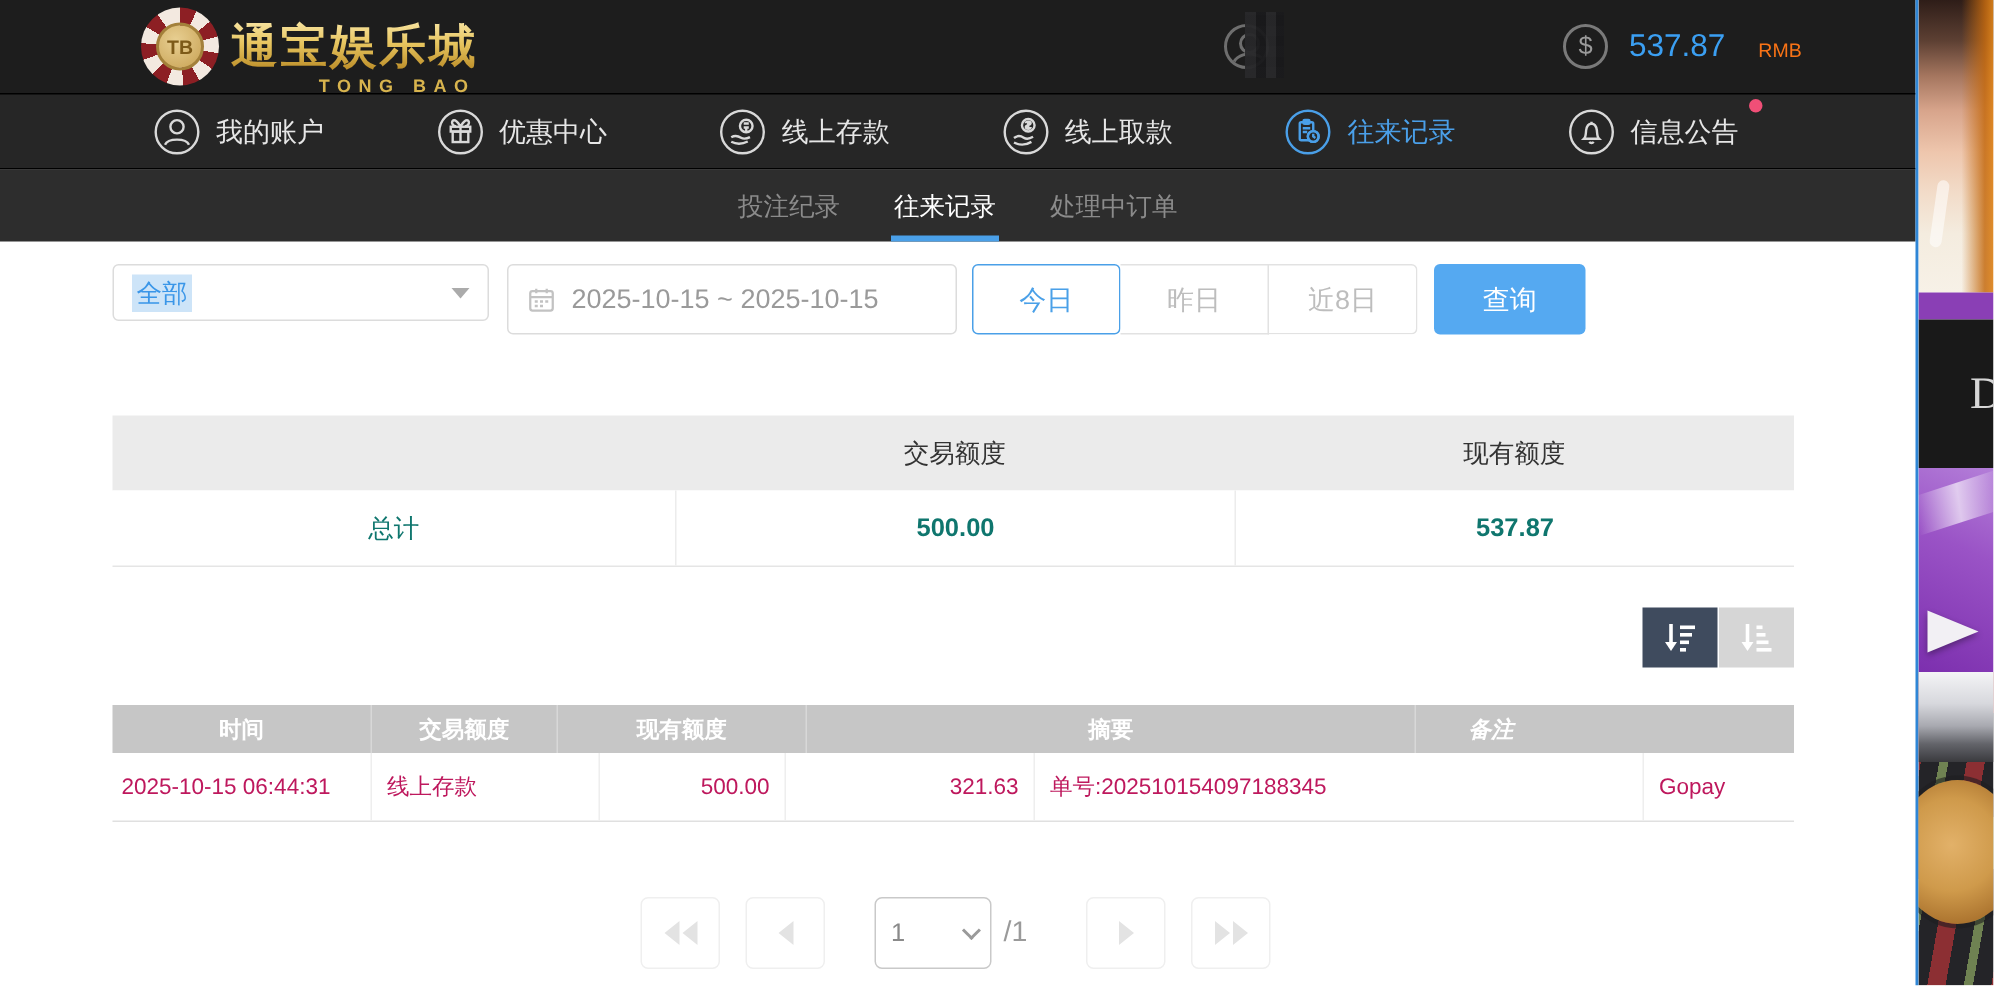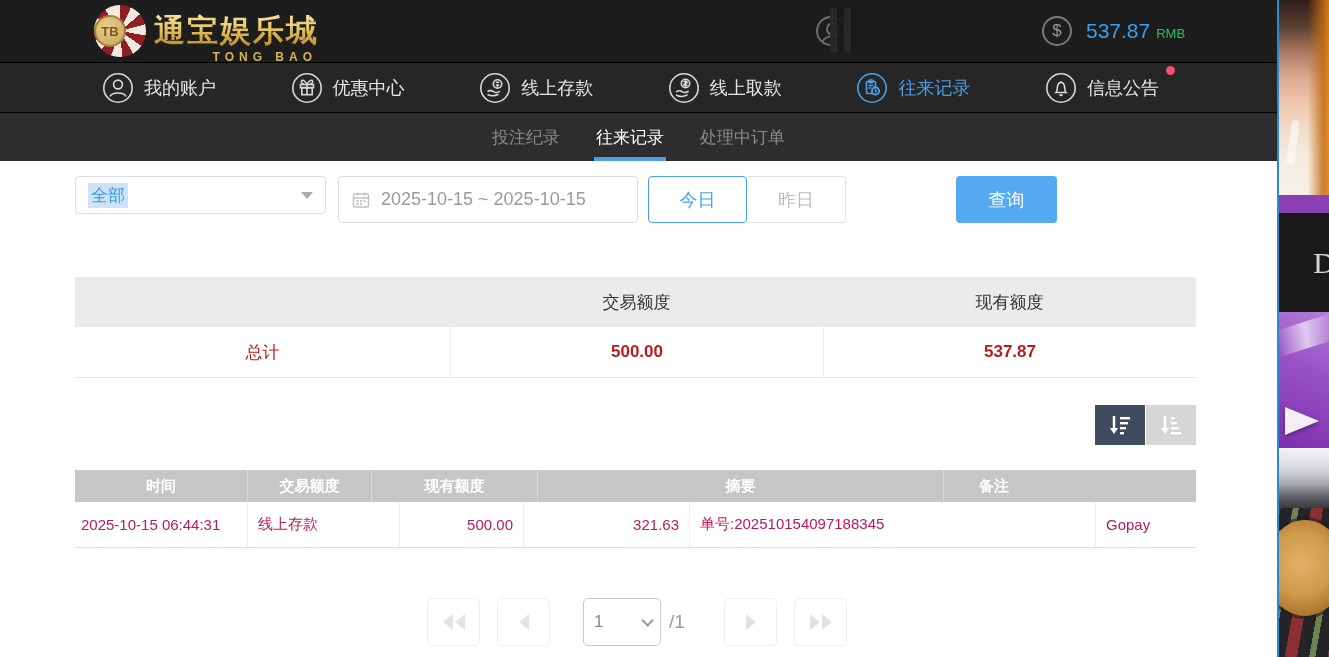--- a/index.html
+++ b/index.html
@@ -6,21 +6,21 @@
   html,body { width:1329px; height:657px; overflow:hidden; background:#fff;
     font-family:"Liberation Sans","DejaVu Sans",sans-serif; }
   .abs { position:absolute; }
   #stage { position:relative; width:1329px; height:657px; background:#fff; }
 
   
   .top-header { left:0; top:0; width:1277px; height:62px; background:#1d1d1d; }
   .logo-wrap { left:94px; top:3px; height:56px; display:flex; align-items:center; }
   .chip { width:52px; height:52px; border-radius:50%;
     background:conic-gradient(#8d1f24 0 25deg,#f3e9e0 25deg 50deg,#8d1f24 50deg 75deg,#f3e9e0 75deg 100deg,#8d1f24 100deg 125deg,#f3e9e0 125deg 150deg,#8d1f24 150deg 175deg,#f3e9e0 175deg 200deg,#8d1f24 200deg 225deg,#f3e9e0 225deg 250deg,#8d1f24 250deg 275deg,#f3e9e0 275deg 300deg,#8d1f24 300deg 325deg,#f3e9e0 325deg 360deg);
-    display:flex; align-items:center; justify-content:flex-start; }
+    display:flex; align-items:center; justify-content:center; }
   .chip-inner { width:32px; height:32px; border-radius:50%; background:radial-gradient(circle at 40% 35%, #e8cf92, #c8a254);
     border:2px solid #a3803a; display:flex; align-items:center; justify-content:center;
     color:#7d5a18; font-weight:bold; font-size:13px; }
   .logo-text { margin-left:8px; position:relative; }
   .logo-title { font-size:31px; font-weight:bold; letter-spacing:2px;
     background:linear-gradient(180deg,#f7e3a0 10%,#e7c55f 45%,#b98a25 90%);
     -webkit-background-clip:text; background-clip:text; color:transparent;
     font-family:"Liberation Serif","DejaVu Serif",serif; }
   .logo-sub { position:absolute; right:2px; bottom:-12px; font-size:12px; font-weight:bold;
     letter-spacing:5px; color:#d8b44e; }
@@ -30,21 +30,21 @@
   .avatar-ico::after { content:""; position:absolute; left:3px; top:17px; width:20px; height:14px; border-radius:50%; border:2px solid #6e6e6e; }
   .avatar-blur { position:absolute; left:830px; top:8px; width:26px; height:44px;
     background:repeating-linear-gradient(90deg,rgba(40,40,42,.9) 0 7px,rgba(25,25,27,.9) 7px 14px),
                repeating-linear-gradient(0deg,rgba(50,50,54,.5) 0 7px,rgba(20,20,22,.5) 7px 14px); }
   .user-name-blur { margin-left:14px; width:136px; height:22px;
     background:repeating-linear-gradient(90deg,#28425c 0 9px,#3c6astrip 0,#3c6a96 9px 18px,#22394e 18px 27px,#477ba8 27px 36px,#2e567a 36px 45px),
                repeating-linear-gradient(0deg,rgba(255,255,255,.08) 0 7px,rgba(0,0,0,.25) 7px 14px); }
   .coin-ico { margin-left:46px; width:30px; height:30px; border-radius:50%; border:2px solid #7a7a7a;
     color:#9a9a9a; font-size:17px; display:flex; align-items:center; justify-content:center; }
   .balance-val { margin-left:14px; color:#3b9ff2; font-size:21px; }
-  .balance-cur { margin-left:6px; color:#22c55e; font-size:13px; padding-top:5px; }
+  .balance-cur { margin-left:22px; color:#f97316; font-size:13px; padding-top:5px; }
 
   
   .nav-bar { left:0; top:62px; width:1277px; height:51px; background:#262626;
     border-top:1px solid #000; border-bottom:1px solid #000;
     display:flex; align-items:center; justify-content:space-between; padding:0 118px 0 102px; }
   .nav-item { display:flex; align-items:center; gap:10px; color:#e6e6e6; font-size:18px; cursor:pointer; position:relative; }
   .nav-item svg { display:block; }
   .nav-item.active { color:#4a9fe8; }
   .nav-ico { stroke:#d9d9d9; }
   .nav-item.active .nav-ico { stroke:#4a9fe8; }
@@ -73,36 +73,36 @@
   .quick-btn:last-child { border-radius:0 4px 4px 0; }
   .quick-btn.active { border:1px solid #4aa0e8; color:#4aa0e8; border-radius:4px; }
   .search-btn { left:956px; top:176px; width:101px; height:47px; background:#55a9f1; border:none;
     border-radius:4px; color:#fff; font-size:18px; display:flex; align-items:center; justify-content:center; cursor:pointer; }
 
   
   .summary { left:75px; top:277px; width:1121px; }
   .summary-head { display:flex; height:50px; background:#ebebeb; }
   .summary-head > div { display:flex; align-items:center; justify-content:center; color:#333; font-size:17px; }
   .summary-row { display:flex; height:51px; background:#fff; border-bottom:1px solid #e5e5e5; }
-  .summary-row > div { display:flex; align-items:center; justify-content:center; color:#b91c1c; font-size:17px; }
+  .summary-row > div { display:flex; align-items:center; justify-content:center; color:#0f766e; font-size:17px; }
   .sc1 { width:375px; } .sc2 { width:373px; border-left:1px solid #ececec; } .sc3 { width:373px; border-left:1px solid #ececec; }
   .summary-row .sc2, .summary-row .sc3 { font-weight:bold; }
   .summary-head .sc2, .summary-head .sc3 { border-left:none; }
 
   
   .sort-wrap { left:1095px; top:405px; display:flex; gap:1px; }
   .sort-btn { width:50px; height:40px; display:flex; align-items:center; justify-content:center; cursor:pointer; }
   .sort-desc { background:#3f4b5e; }
   .sort-asc  { background:#d6d6d6; }
 
   
   .records { left:75px; top:470px; width:1121px; }
   .rec-head { display:flex; height:32px; background:#c6c6c6; }
   .rec-head > div { display:flex; align-items:center; justify-content:center; color:#fff; font-size:15px; font-weight:bold; border-right:1px solid #d8d8d8; }
-  .rec-head > div:last-child { border-right:none; }
+  .rec-head > div:last-child { border-right:none;font-style:italic; }
   .rec-row { display:flex; height:46px; background:#fff; border-bottom:1px solid #e0e0e0; }
   .rec-row > div { display:flex; align-items:center; color:#be185d; font-size:15px; border-right:1px solid #eee; padding:0 10px; }
   .rec-row > div:last-child { border-right:none; }
   .rc1 { width:173px; } .rc2 { width:152px; } .rc3 { width:124px; justify-content:flex-end; }
   .rc4 { width:166px; justify-content:flex-end; } .rc5 { width:406px; } .rc6 { width:100px; }
   .rec-row .rc1 { padding:0 6px; font-size:15px; }
 
   
   .pager { left:427px; top:598px; height:48px; display:flex; align-items:center; }
   .pg-btn { width:53px; height:48px; background:#fff; border:1px solid #efefef; border-radius:5px;
@@ -247,20 +247,21 @@
       <rect x="2.5" y="4" width="15" height="13" rx="1.5"></rect>
         <path d="M2.5 8h15M6.5 2.5v3M13.5 2.5v3"></path>
       <path d="M5.5 11h2M9 11h2M12.5 11h2M5.5 14h2M9 14h2" stroke-width="1.8"></path>
     </svg>
     <span class="date-text">2025-10-15 ~ 2025-10-15</span>
   </div>
 
   <div class="abs quick-group">
     <div class="quick-btn active">今日</div>
     <div class="quick-btn">昨日</div>
+    <div class="quick-btn">近8日</div>
   </div>
 
   <button class="abs search-btn">查询</button>
 
   <div class="abs summary">
     <div class="summary-head">
       <div class="sc1"></div>
       <div class="sc2">交易额度</div>
       <div class="sc3">现有额度</div>
     </div>

